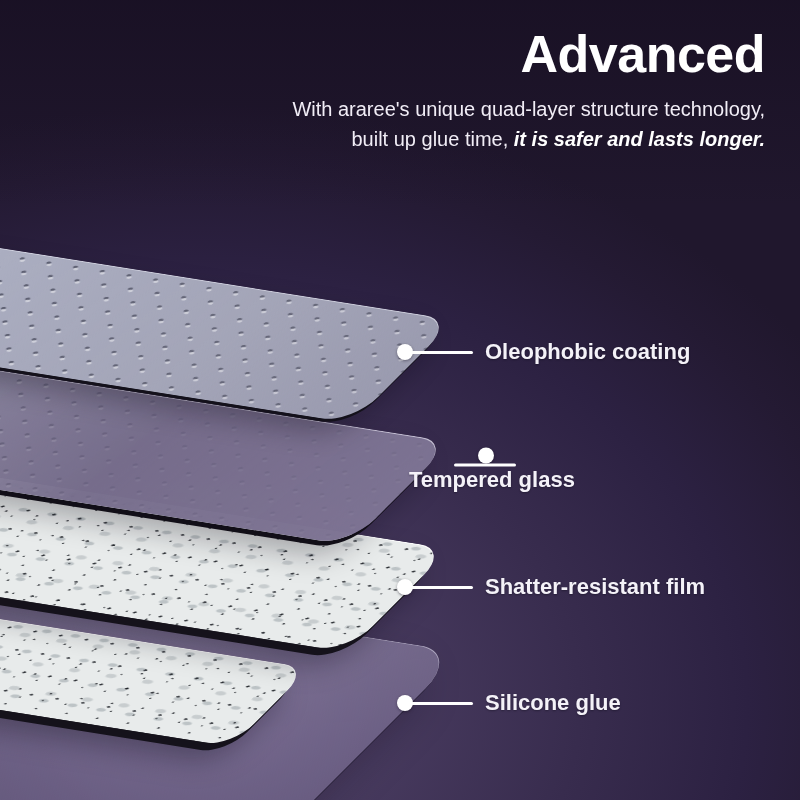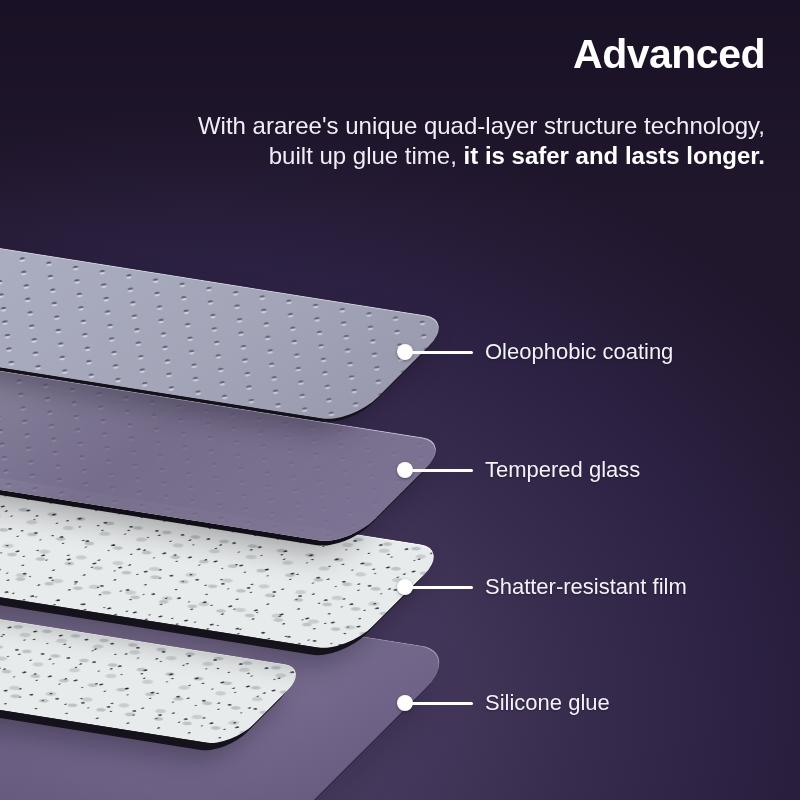--- a/index.html
+++ b/index.html
@@ -17,25 +17,25 @@
     background:
       linear-gradient(180deg, rgba(20,12,30,.55) 0%, rgba(20,12,30,0) 26%),
       radial-gradient(95% 75% at 25% 88%,
         var(--c-bg_glow) 0%, #473a5e 25%, var(--c-bg_mid) 50%,
         #2c2142 72%, #241a33 90%, var(--c-bg_outer) 100%);
   }
 
   
   .headline{position:absolute;top:28px;right:35px;text-align:right;z-index:40;}
   .title-line{
-    font-size:41px;font-weight:700;line-height:53px;color:var(--c-text);
+    font-size:52px;font-weight:700;line-height:53px;color:var(--c-text);
     letter-spacing:-0.5px;
   }
-  .subtitle{margin-top:30px;font-size:24px;line-height:30px;color:var(--c-subtext);}
-  .subtitle .bold{font-weight:700;color:var(--c-text);}
+  .subtitle{margin-top:13px;font-size:20px;line-height:30px;color:var(--c-subtext);}
+  .subtitle .bold{font-weight:700;color:var(--c-text);font-style:italic;}
 
   
   .scene{position:absolute;inset:0;z-index:10;}
   .slab{
     position:absolute;width:1060px;height:118px;
     transform-origin:100% 0;
     transform:rotate(9deg) skewX(-36deg);
     border-radius:8px 30px 30px 8px;
   }
 
@@ -109,32 +109,33 @@
     background-size:auto, 27px 26px, 27px 26px, 27px 26px, 27px 26px, auto;
     border-top:1px solid rgba(238,238,248,.55);
     box-shadow:2px 4px 0 -1px #14111b, 0 14px 24px rgba(10,5,18,.30);
   }
 
   
   .callout{
     position:absolute;left:397px;display:flex;align-items:center;
     transform:translateY(-50%);z-index:30;
   }
-  .callout-1{top:352px;} .callout-2{top:470px;} .callout-3{top:587px;} .callout-4{top:703px;}
+  .callout-1{top:352px;} .callout-2{top:470px;flex-direction:column;} .callout-3{top:587px;} .callout-4{top:703px;}
   .dot{
     width:16px;height:16px;border-radius:50%;background:var(--c-marker);
     box-shadow:0 1px 3px rgba(10,5,18,.4);flex:0 0 auto;
   }
   .line{
     width:62px;height:3px;background:var(--c-marker);border-radius:2px;
     margin-left:-2px;flex:0 0 auto;
   }
   .callout-label{
     margin-left:12px;font-size:22px;color:var(--c-label);white-space:nowrap;
     text-shadow:0 1px 2px rgba(10,5,18,.35);
+    font-weight:bold;
   }
 </style>
 </head>
 <body>
 
 <div class="stage">
 
   <header class="headline">
     <div class="title-line">Advanced</div>
     <p class="subtitle">

